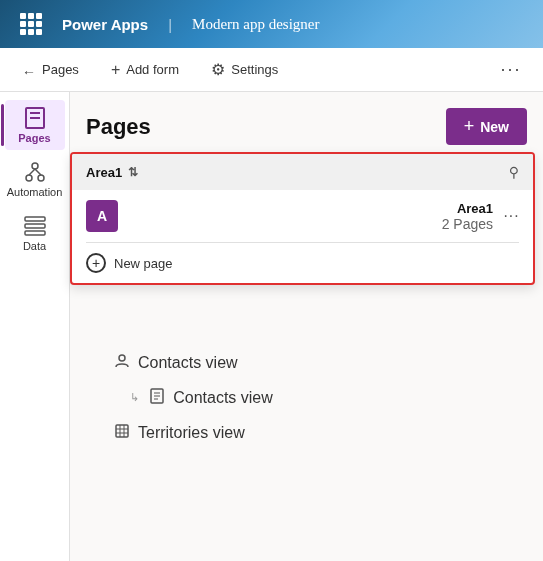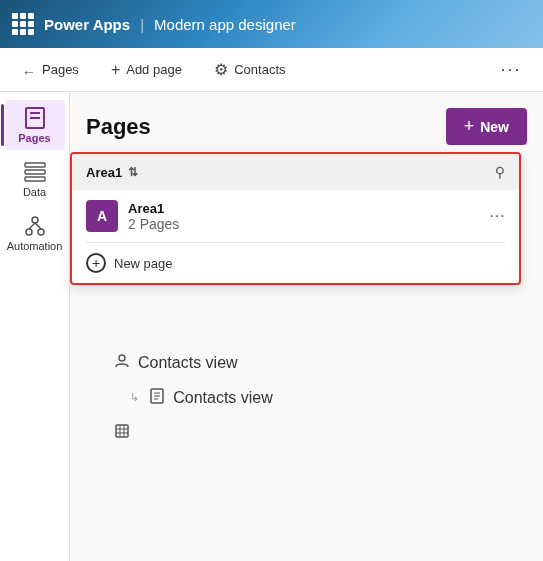--- a/index.html
+++ b/index.html
@@ -10,22 +10,22 @@
       overflow: hidden;
       background: #f3f2f1;
     }
 
     
     .top-header {
       background: linear-gradient(135deg, #1a5276 0%, #2e86c1 40%, #5dade2 70%, #85c1e9 100%);
       height: 48px;
       display: flex;
       align-items: center;
-      padding: 0 12px;
-      gap: 10px;
+      padding: 0 20px;
+      gap: 20px;
     }
     .grid-icon {
       display: grid;
       grid-template-columns: repeat(3, 6px);
       grid-template-rows: repeat(3, 6px);
       gap: 2px;
     }
     .grid-dot {
       width: 6px;
       height: 6px;
@@ -38,20 +38,21 @@
       font-weight: 600;
     }
     .header-divider {
       color: rgba(255,255,255,0.6);
       font-size: 15px;
     }
     .header-subtitle {
       color: white;
       font-size: 15px;
       font-weight: 400;
+      font-family: Liberation Serif, serif;
     }
 
     
     .toolbar {
       background: white;
       height: 44px;
       display: flex;
       align-items: center;
       padding: 0 16px;
       gap: 20px;
@@ -208,26 +209,27 @@
     .new-btn-plus {
       font-size: 18px;
       font-weight: 300;
     }
 
     
     .dropdown-overlay {
       position: absolute;
       top: 60px;
       left: 0px;
-      right: 22px;
+      right: 8px;
       background: white;
       border: 2px solid #e03030;
       border-radius: 4px;
       z-index: 10;
       box-shadow: 0 4px 12px rgba(0,0,0,0.12);
+      text-align: right;
     }
     .dropdown-header {
       display: flex;
       align-items: center;
       justify-content: space-between;
       padding: 10px 14px;
       background: #f0f0f0;
       border-radius: 2px 2px 0 0;
     }
     .dropdown-area-label {
@@ -358,64 +360,64 @@
   <span class="header-subtitle">Modern app designer</span>
 </div>
 
 <div class="toolbar">
   <div class="toolbar-btn">
     <span class="toolbar-arrow">←</span>
     <span>Pages</span>
   </div>
   <div class="toolbar-btn">
     <span class="toolbar-plus">+</span>
-    <span>Add page</span>
+    <span>Add form</span>
   </div>
   <div class="toolbar-btn">
     <span class="toolbar-gear">⚙</span>
-    <span>Contacts</span>
+    <span>Settings</span>
   </div>
   <div class="toolbar-btn toolbar-separator">
     <span class="toolbar-dots">···</span>
   </div>
 </div>
 
 <div class="main-layout">
 
   <div class="sidebar">
 
     <div class="sidebar-item active">
       <div class="sidebar-icon">
         <div class="pages-icon"></div>
       </div>
       <span class="sidebar-label">Pages</span>
-    </div>
-
-    <div class="sidebar-item">
-      <div class="sidebar-icon">
-        <svg width="22" height="20" viewBox="0 0 22 20">
-          <rect x="1" y="1" width="20" height="4" rx="1" fill="none" stroke="#555" stroke-width="1.5"></rect>
-          <rect x="1" y="8" width="20" height="4" rx="1" fill="none" stroke="#555" stroke-width="1.5"></rect>
-          <rect x="1" y="15" width="20" height="4" rx="1" fill="none" stroke="#555" stroke-width="1.5"></rect>
-        </svg>
-      </div>
-      <span class="sidebar-label">Data</span>
     </div>
 
     <div class="sidebar-item">
       <div class="sidebar-icon">
         <svg width="22" height="22" viewBox="0 0 22 22">
           <circle cx="11" cy="5" r="3" fill="none" stroke="#555" stroke-width="1.5"></circle>
           <circle cx="5" cy="17" r="3" fill="none" stroke="#555" stroke-width="1.5"></circle>
           <circle cx="17" cy="17" r="3" fill="none" stroke="#555" stroke-width="1.5"></circle>
           <line x1="11" y1="8" x2="5" y2="14" stroke="#555" stroke-width="1.5"></line>
           <line x1="11" y1="8" x2="17" y2="14" stroke="#555" stroke-width="1.5"></line>
         </svg>
       </div>
       <span class="sidebar-label">Automation</span>
+    </div>
+
+    <div class="sidebar-item">
+      <div class="sidebar-icon">
+        <svg width="22" height="20" viewBox="0 0 22 20">
+          <rect x="1" y="1" width="20" height="4" rx="1" fill="none" stroke="#555" stroke-width="1.5"></rect>
+          <rect x="1" y="8" width="20" height="4" rx="1" fill="none" stroke="#555" stroke-width="1.5"></rect>
+          <rect x="1" y="15" width="20" height="4" rx="1" fill="none" stroke="#555" stroke-width="1.5"></rect>
+        </svg>
+      </div>
+      <span class="sidebar-label">Data</span>
     </div>
   </div>
 
   <div class="content-area">
 
     <div class="pages-header">
       <span class="pages-title">Pages</span>
       <button class="new-btn">
         <span class="new-btn-plus">+</span>
         <span>New</span>
@@ -482,17 +484,18 @@
         <div class="page-indent"></div>
         <span style="font-size:14px; color:#555;">
           <svg width="16" height="16" viewBox="0 0 16 16">
               <rect x="2" y="2" width="12" height="12" rx="1" fill="none" stroke="#555" stroke-width="1.5"></rect>
               <line x1="2" y1="6" x2="14" y2="6" stroke="#555" stroke-width="1"></line>
               <line x1="2" y1="10" x2="14" y2="10" stroke="#555" stroke-width="1"></line>
               <line x1="6" y1="2" x2="6" y2="14" stroke="#555" stroke-width="1"></line>
               <line x1="10" y1="2" x2="10" y2="14" stroke="#555" stroke-width="1"></line>
             </svg>
         </span>
+        <span class="page-label">Territories view</span>
       </div>
     </div>
 
   </div>
 </div>
 
 </body></html>

